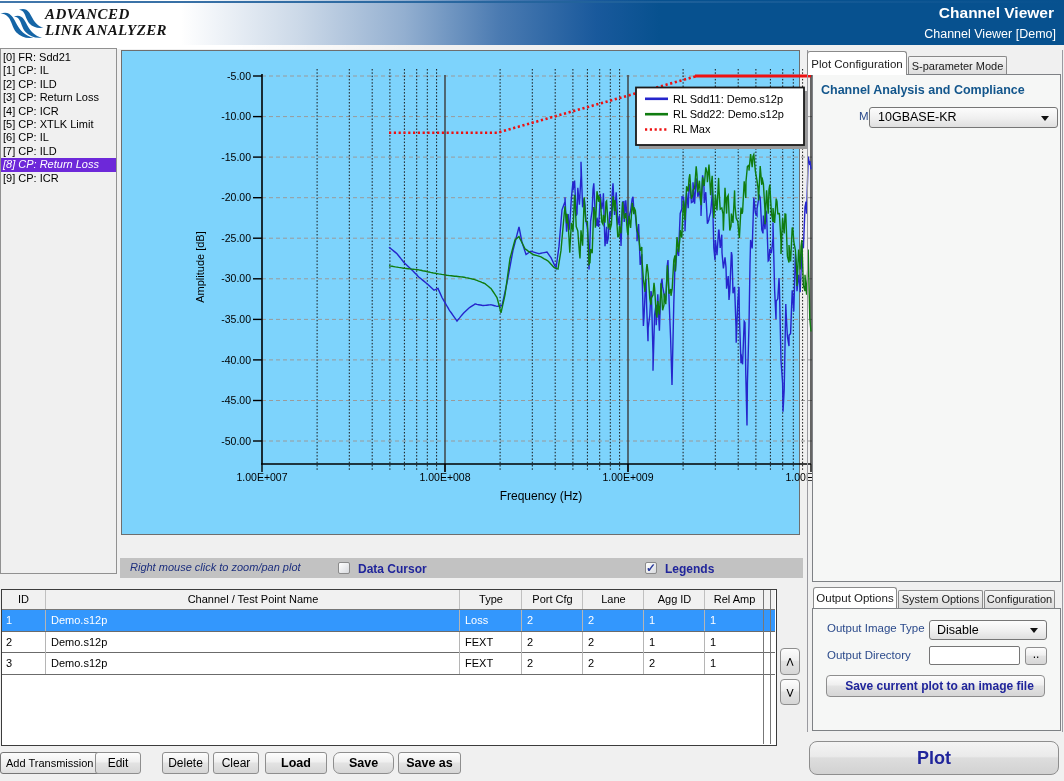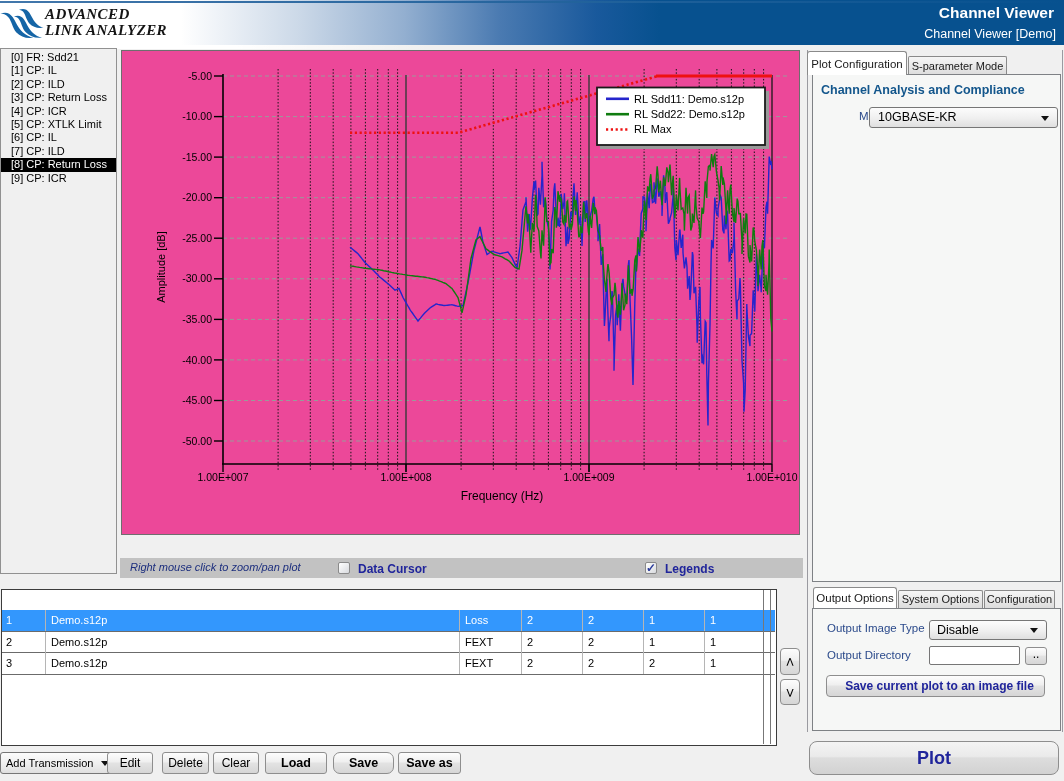--- a/index.html
+++ b/index.html
@@ -4,24 +4,24 @@
 html,body { width:1064px; height:781px; background:#f0f0f0; font-family:"Liberation Sans", sans-serif; overflow:hidden; position:relative; }
 .abs { position:absolute; }
 
 #hdr { left:0; top:0; width:1064px; height:45px; background:linear-gradient(to right,#ffffff 0%,#ffffff 17%,#ccd9e8 28%,#93afd0 38%,#4a7ab1 47%,#19599c 56%,#07518f 62%,#07518f 100%); }
 #hdrline { left:0; top:1px; width:1064px; height:2px; background:linear-gradient(to right,#4277ab,#07518f); }
 #logotext { left:45px; top:7px; font-family:"Liberation Serif", serif; font-style:italic; font-weight:bold; font-size:15px; line-height:15.5px; color:#141414; letter-spacing:0.4px; white-space:nowrap; }
 #title1 { right:10px; top:4px; color:#fff; font-weight:bold; font-size:15.5px; }
 #title2 { right:8px; top:27px; color:#fff; font-size:12.5px; }
 
 #list { left:0; top:48px; width:117px; height:526px; background:#f0f0f0; border:1px solid #919191; font-size:11px; padding-top:2px; }
-#list div { height:13.4px; line-height:13.4px; padding-left:10px; white-space:nowrap; color:#000; }
-#list div.sel { background:#000000; color:#fff; }
-
-#plot { left:121px; top:50px; width:679px; height:485px; background:#ec4899; border:1px solid #6e6e6e; }
+#list div { height:13.4px; line-height:13.4px; padding-left:2px; white-space:nowrap; color:#000; }
+#list div.sel { background:#6d28d9; color:#fff;font-style:italic; }
+
+#plot { left:121px; top:50px; width:679px; height:485px; background:#7dd3fc; border:1px solid #6e6e6e;padding-left:39px; }
 
 #graybar { left:120px; top:558px; width:683px; height:20px; background:#c2c2c2; }
 #hint { left:130px; top:561px; font-size:11px; font-style:italic; color:#1d2f7e; }
 .cbx { width:12px; height:12px; border:1px solid #8a8a8a; background:linear-gradient(135deg,#fff, #d8dade); border-radius:2px; }
 .cblab { font-size:12px; font-weight:bold; color:#20259b; }
 
 #tbl { left:1px; top:589px; width:776px; height:157px; background:#fff; border:1.5px solid #3c3c3c; }
 #thead { position:absolute; left:0; top:0; width:773px; height:20px; background:#f1f1f1; border-bottom:1px solid #777; }
 .th { position:absolute; top:0; height:19px; line-height:19px; font-size:11px; text-align:center; border-right:1px solid #c0c0c0; color:#000; }
 .trow { position:absolute; left:0; width:773px; height:21.5px; border-bottom:1px solid #6b6b6b; background:#fff; }
@@ -153,20 +153,29 @@
     </svg></div>
 
 <div class="abs" id="graybar"></div>
 <div class="abs" id="hint">Right mouse click to zoom/pan plot</div>
 <div class="abs cbx" style="left:338px;top:562px;"></div>
 <div class="abs cblab" style="left:358px;top:562px;">Data Cursor</div>
 <div class="abs cbx" style="left:645px;top:562px;color:#2a3a9c;font-size:12px;line-height:11px;font-weight:bold;text-align:center;">✓</div>
 <div class="abs cblab" style="left:665px;top:562px;">Legends</div>
 
 <div class="abs" id="tbl">
+  <div id="thead">
+      <div class="th" style="left:0px;width:44px;">ID</div>
+      <div class="th" style="left:45px;width:413px;">Channel / Test Point Name</div>
+      <div class="th" style="left:459px;width:61px;">Type</div>
+      <div class="th" style="left:521px;width:60px;">Port Cfg</div>
+      <div class="th" style="left:582px;width:60px;">Lane</div>
+      <div class="th" style="left:643px;width:60px;">Agg ID</div>
+      <div class="th" style="left:704px;width:58px;">Rel Amp</div>
+    </div>
   <div class="trow sel" style="top:20px;">
       <div class="td" style="left:0px;width:44px;">1</div>
       <div class="td" style="left:45px;width:413px;">Demo.s12p</div>
       <div class="td" style="left:459px;width:61px;">Loss</div>
       <div class="td" style="left:521px;width:60px;">2</div>
       <div class="td" style="left:582px;width:60px;">2</div>
       <div class="td" style="left:643px;width:60px;">1</div>
       <div class="td" style="left:704px;width:58px;">1</div>
     </div>
     <div class="trow " style="top:41.5px;">
@@ -187,21 +196,21 @@
       <div class="td" style="left:643px;width:60px;">2</div>
       <div class="td" style="left:704px;width:58px;">1</div>
     </div>
   <div id="tscroll"></div>
 </div>
 
 <div class="abs btn" style="left:780px;top:648px;width:20px;height:27px;line-height:26px;font-size:8px;font-weight:bold;border-radius:4px;">⋀</div>
 <div class="abs btn" style="left:780px;top:679px;width:20px;height:26px;line-height:25px;font-size:8px;font-weight:bold;border-radius:4px;">⋁</div>
 
 <div class="abs combo" style="left:0px;top:752px;width:118px;height:22px;line-height:20px;font-size:11px;padding-left:5px;">Add Transmission<span class="arr"></span></div>
-<div class="abs btn" style="left:107px;top:752px;width:46px;height:22px;line-height:20px;">Edit</div>
+<div class="abs btn" style="left:95px;top:752px;width:46px;height:22px;line-height:20px;">Edit</div>
 <div class="abs btn" style="left:162px;top:752px;width:47px;height:22px;line-height:20px;">Delete</div>
 <div class="abs btn" style="left:213px;top:752px;width:46px;height:22px;line-height:20px;">Clear</div>
 <div class="abs btn bold" style="left:265px;top:752px;width:62px;height:22px;line-height:20px;font-size:12.5px;">Load</div>
 <div class="abs btn bold" style="left:333px;top:752px;width:61px;height:22px;line-height:20px;font-size:12.5px;border-radius:7px;">Save</div>
 <div class="abs btn bold" style="left:398px;top:752px;width:63px;height:22px;line-height:20px;font-size:12.5px;">Save as</div>
 
 <div class="abs" id="sideL"></div>
 <div class="abs" id="sideR"></div>
 
 <div class="abs tab-act" style="left:807px;top:51px;width:100px;height:24px;line-height:24px;">Plot Configuration</div>

